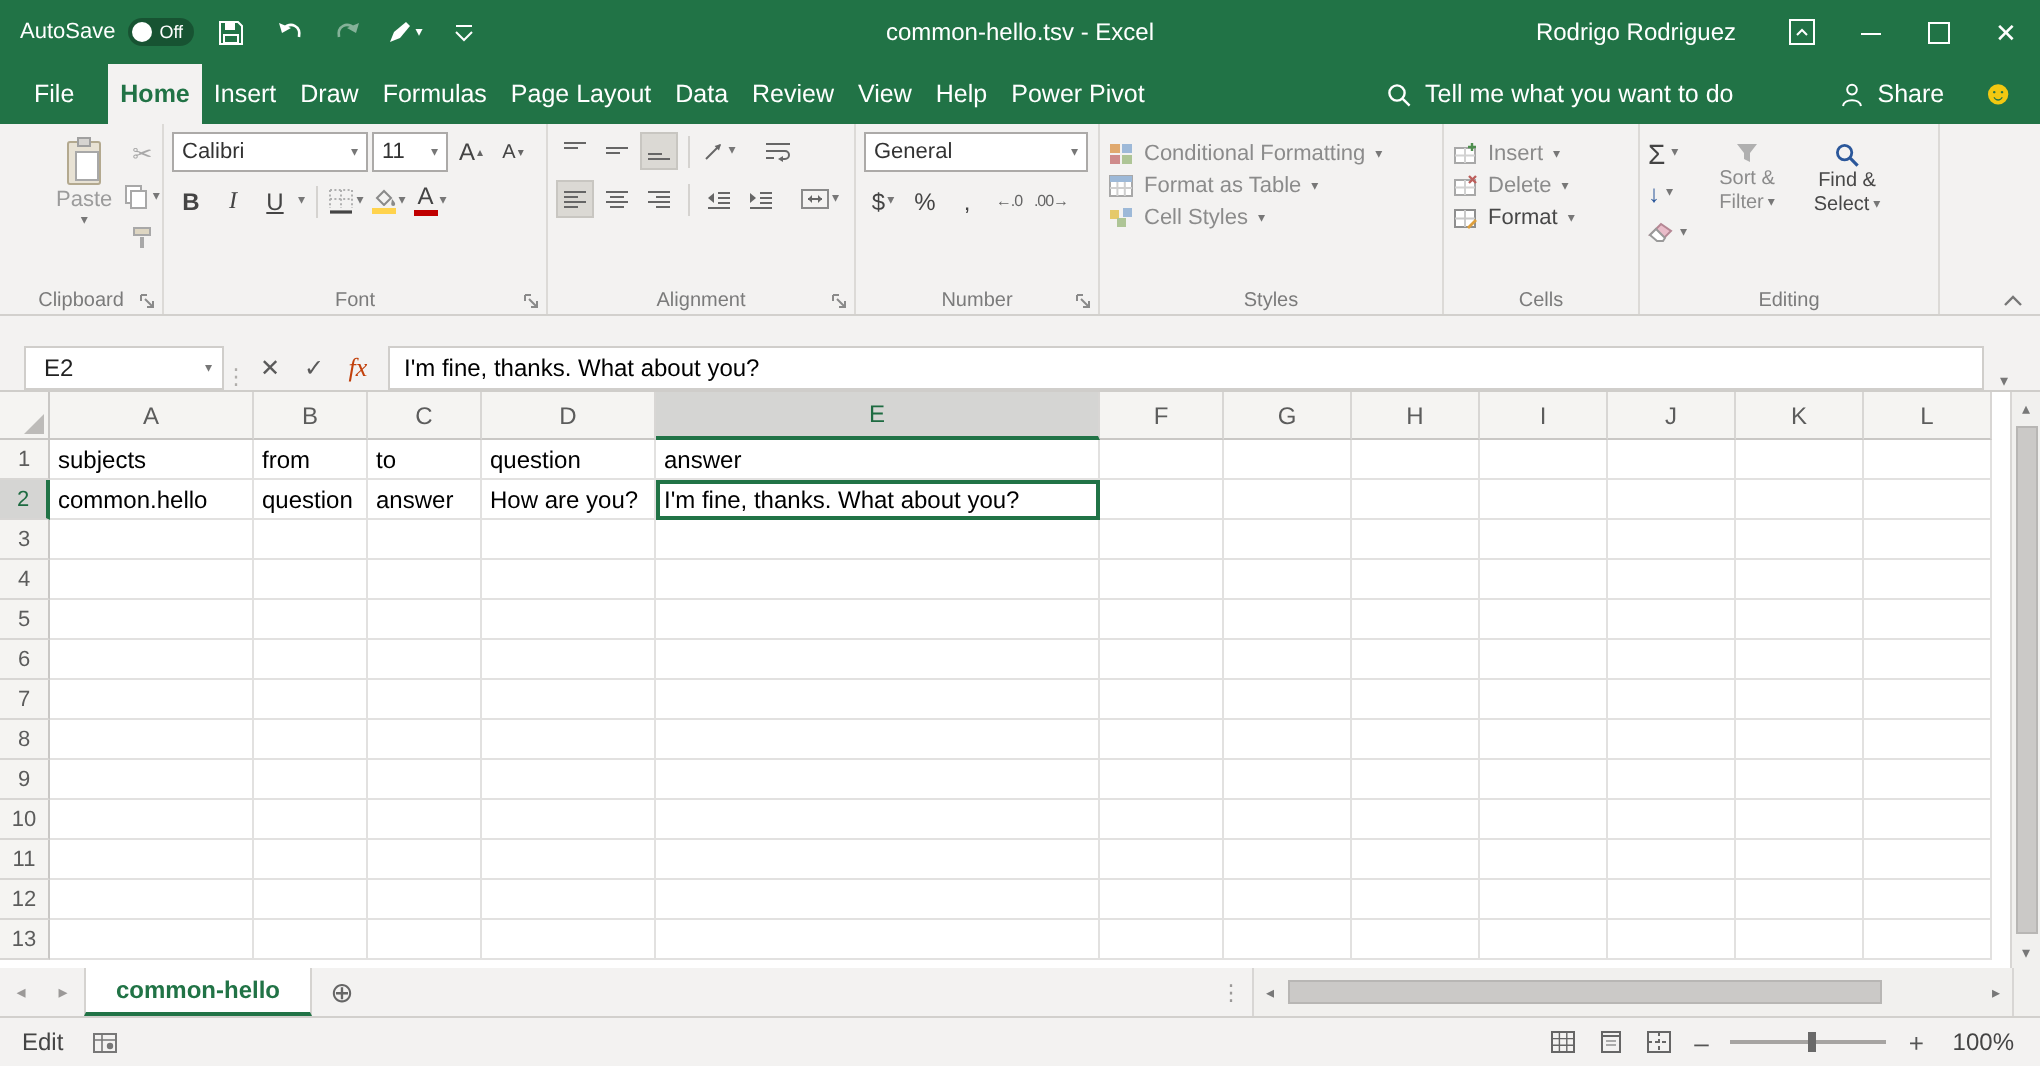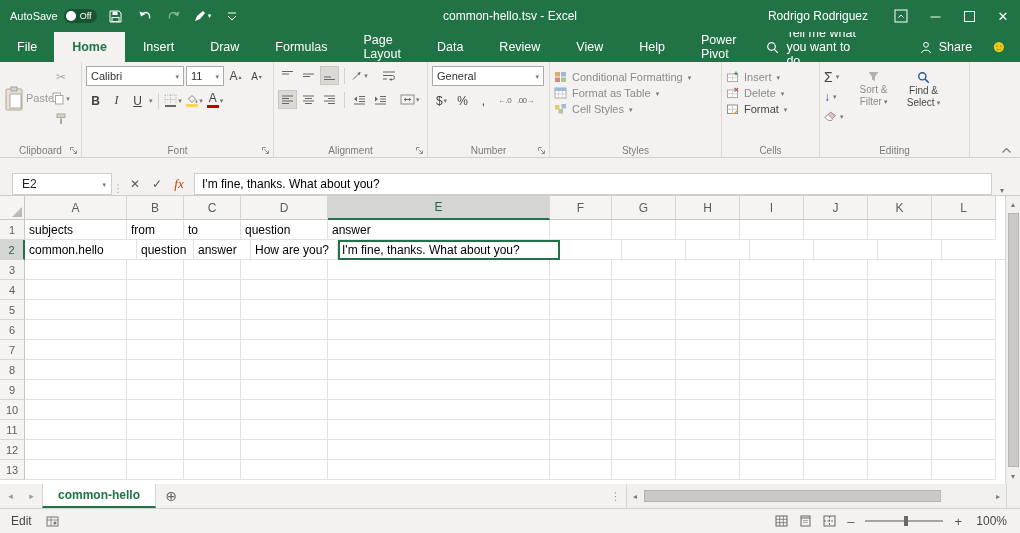--- a/index.html
+++ b/index.html
@@ -19,35 +19,35 @@
   .tb-title { position:absolute; left:0; right:0; top:0; height:32px; display:flex; align-items:center; justify-content:center; font-size:12px; pointer-events:none; z-index:1; }
   .tb-right { margin-left:auto; display:flex; align-items:center; height:100%; z-index:2; }
   .tb-user { font-size:12px; margin-right:16px; }
   .winbtn { width:34px; height:100%; display:flex; align-items:center; justify-content:center; font-size:13px; }
   .carw { font-size:7px; color:#fff; }
 
   
   .tabrow { height:30px; background:#217346; display:flex; align-items:stretch; color:#fff; font-size:12.5px; }
   .file-tab { padding:0 17px; display:flex; align-items:center; }
   .rtabs { display:flex; }
-  .rtab { padding:0 18px; display:flex; align-items:center; }
+  .rtab { padding:0 6px; display:flex; align-items:center; }
   .rtab.active { background:#f3f2f1; color:#217346; font-weight:700; }
   .tellme { margin-left:auto; display:flex; align-items:center; gap:7px; padding:0 12px; }
   .share { display:flex; align-items:center; gap:6px; padding:0 14px; margin-left:26px; }
   .smiley { display:flex; align-items:center; padding:0 12px 0 4px; font-size:17px; color:#f2c811; }
 
   
   .ribbon { height:96px; background:#f3f2f1; display:flex; position:relative; border-bottom:1px solid #d2d0cd; }
   .rgroup { position:relative; border-right:1px solid #dcdad7; display:flex; flex-direction:column; padding:4px 4px 15px; }
   .glabel { position:absolute; bottom:1px; left:0; right:0; text-align:center; font-size:10px; color:#7b7b7b; }
   .launcher { position:absolute; right:3px; bottom:2px; }
   .collapse { position:absolute; right:8px; bottom:3px; }
 
   .clip-body { display:flex; gap:3px; }
-  .paste-big { width:42px; display:flex; flex-direction:row; align-items:center; gap:1px; color:#9b9b9b; font-size:11px; padding-top:2px; }
+  .paste-big { width:42px; display:flex; flex-direction:column; align-items:center; gap:1px; color:#9b9b9b; font-size:11px; padding-top:2px;margin-left:24px; }
   .clip-col { display:flex; flex-direction:column; gap:3px; padding-top:2px; }
   .mini { width:24px; height:18px; display:flex; align-items:center; justify-content:center; gap:2px; color:#a8a8a8; font-size:12px; }
 
   .rowline { display:flex; align-items:center; gap:2px; }
   .combo { background:#fff; border:1px solid #acaaa8; height:20px; display:flex; align-items:center; font-size:11px; color:#333; padding:0 4px; }
   .combo .car { margin-left:auto; padding-left:4px; }
   .fbtn { min-width:19px; height:19px; display:flex; align-items:center; justify-content:center; font-size:12px; color:#444; gap:1px; }
   .fbtn.on { background:#dbd9d4; border:1px solid #c8c6c1; }
   .boldb { font-weight:700; }
   .italicb { font-style:italic; font-family:"Liberation Serif", serif; }
@@ -670,21 +670,21 @@
         <div class="cell" style="width: 62px;"></div>
         <div class="cell" style="width: 64px;"></div>
         <div class="cell" style="width: 64px;"></div>
         <div class="cell" style="width: 64px;"></div>
         <div class="cell" style="width: 64px;"></div>
         <div class="cell" style="width: 64px;"></div>
         <div class="cell" style="width: 64px;"></div>
       </div>
       <div class="grow">
         <div class="rowhdr sel">2</div>
-        <div class="cell" style="width: 112px;">common.hello</div>
+        <div class="cell" style="width: 102px;">common.hello</div>
         <div class="cell" style="width: 57px;">question</div>
         <div class="cell" style="width: 57px;">answer</div>
         <div class="cell" style="width: 87px;">How are you?</div>
         <div class="cell selc" style="width: 222px;">I'm fine, thanks. What about you?</div>
         <div class="cell" style="width: 62px;"></div>
         <div class="cell" style="width: 64px;"></div>
         <div class="cell" style="width: 64px;"></div>
         <div class="cell" style="width: 64px;"></div>
         <div class="cell" style="width: 64px;"></div>
         <div class="cell" style="width: 64px;"></div>

